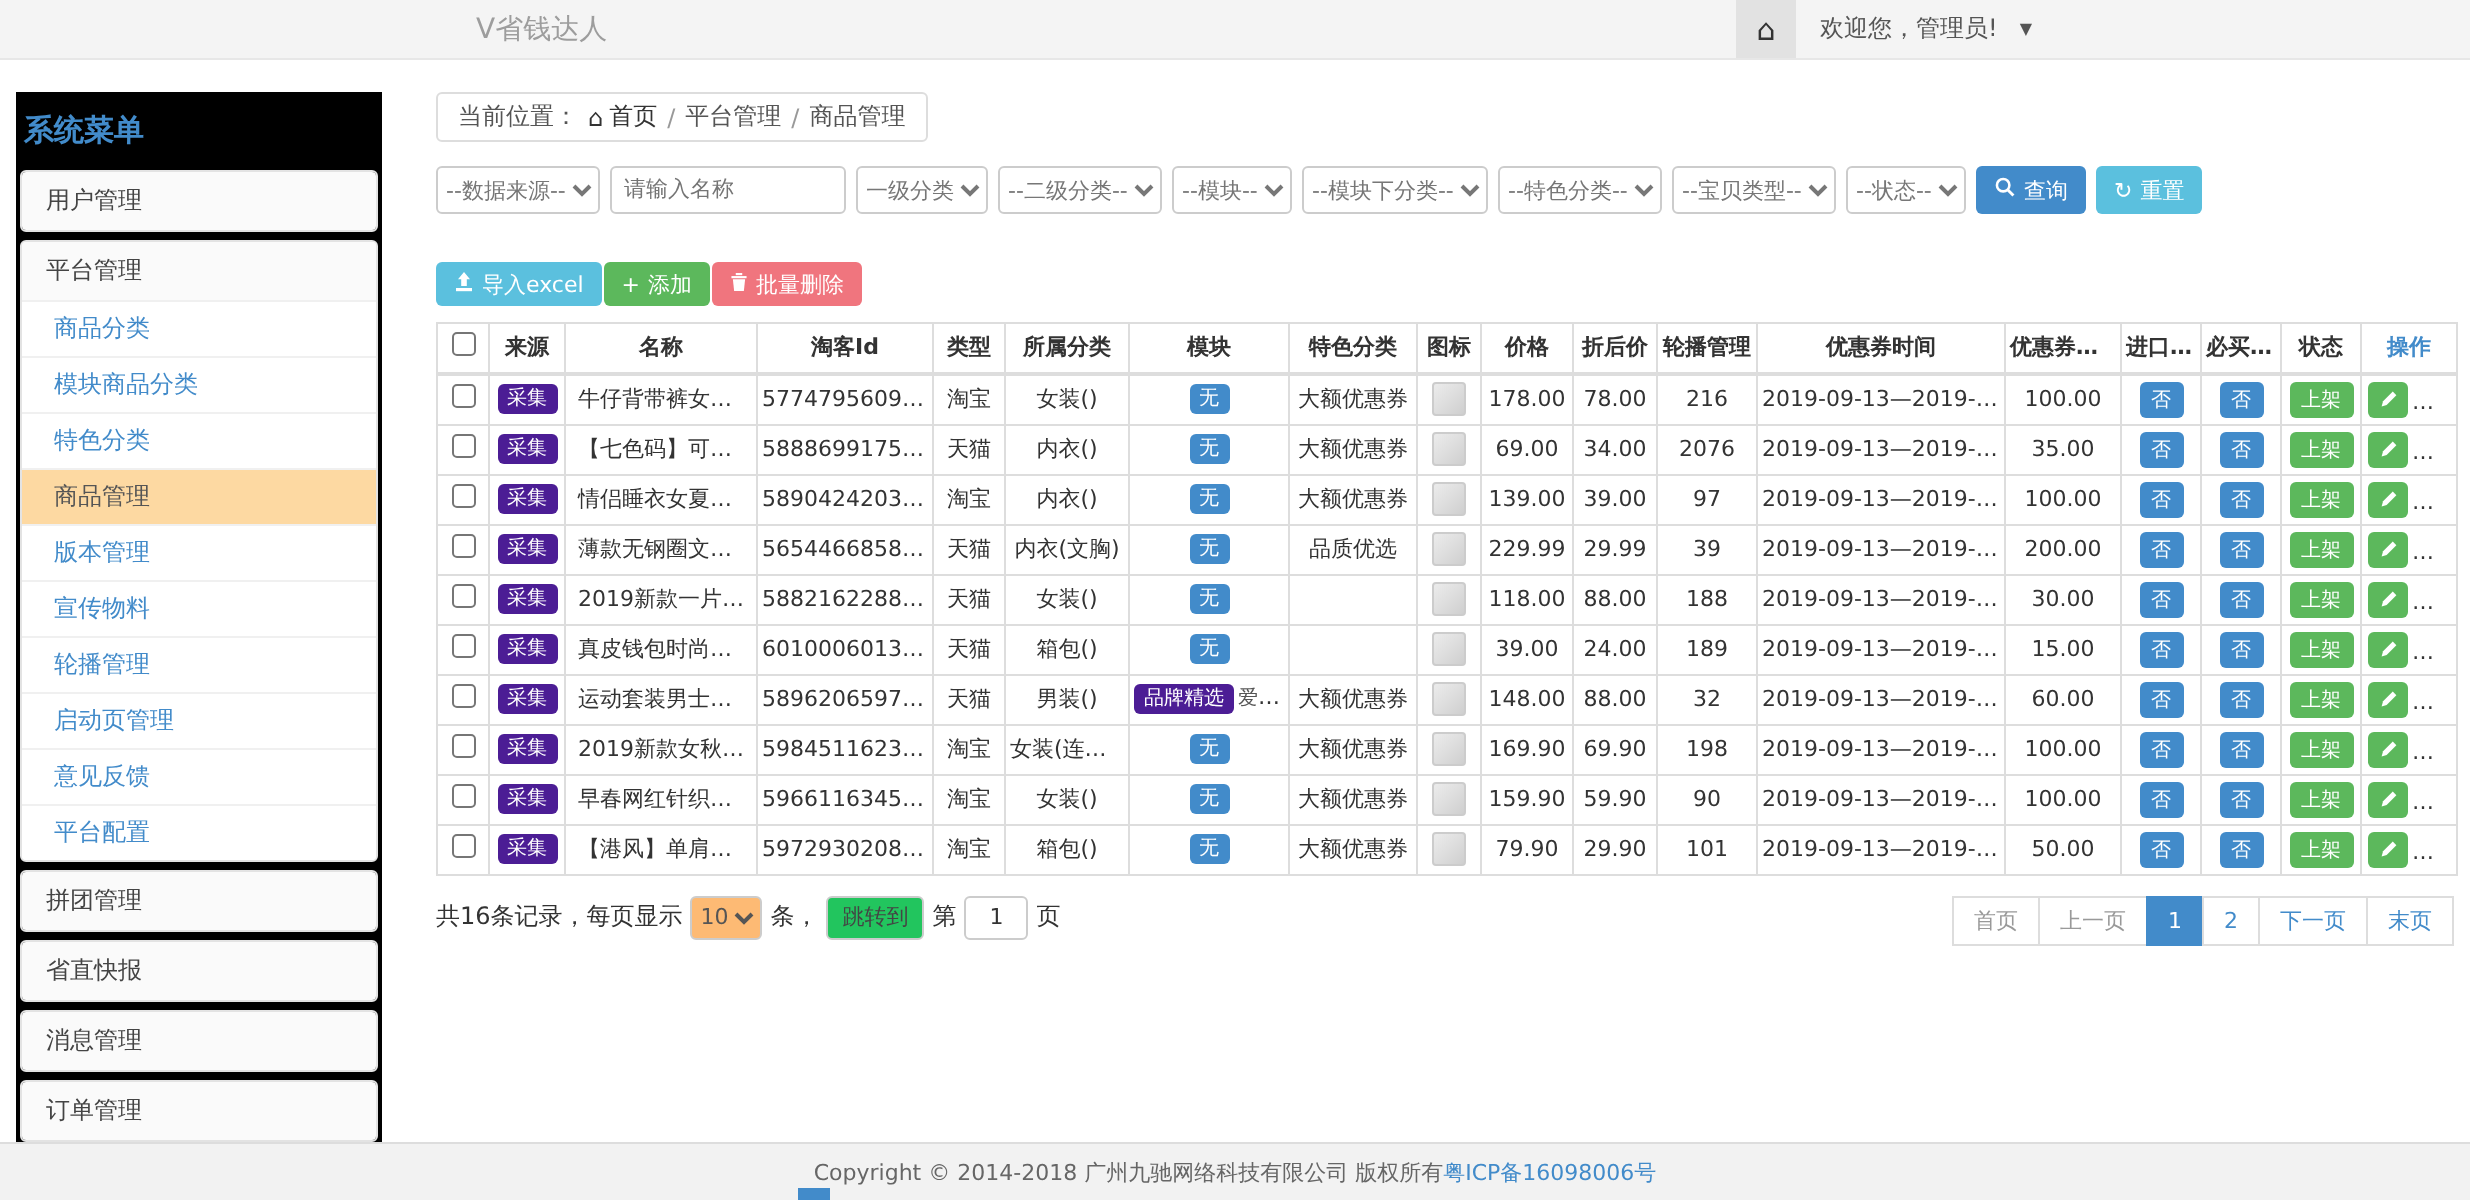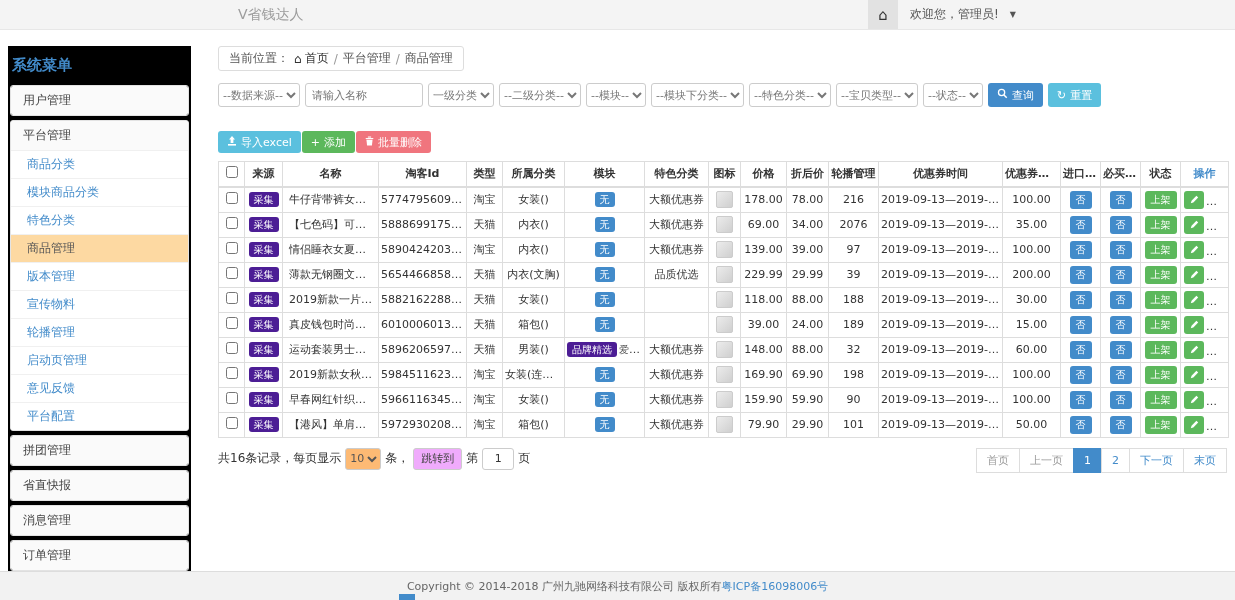--- a/index.html
+++ b/index.html
@@ -58,21 +58,21 @@
   .thumb{display:inline-block;width:17px;height:17px;border:1px solid #ccc;background:linear-gradient(135deg,#ececec,#cfcfcf);vertical-align:middle;border-radius:2px}
 
   .btn-xs{height:18px;padding:0 6px;font-size:10px;border-radius:3px;display:inline-flex;align-items:center;justify-content:center}
   .op{width:20px;height:18px;border:none;border-radius:3px;display:inline-flex;align-items:center;justify-content:center;cursor:pointer;margin:0 1px}
   .op-green{background:#5cb85c}
   .op-red{background:#d9534f}
 
   .pagerow{display:flex;justify-content:space-between;align-items:flex-start;margin-top:10px;font-size:12px;color:#333}
   .pageleft{display:flex;align-items:center;gap:4px}
   .size-select{height:22px;border:1px solid #ccc;border-radius:3px;font-size:11px;color:#555;background:#fdba74;font-family:inherit}
-  .jump-btn{height:22px;border:1px solid #ccc;background:#f0abfc;border-radius:3px;font-size:11px;color:#444;padding:0 7px;cursor:pointer;font-family:Liberation Serif, serif}
+  .jump-btn{height:22px;border:1px solid #ccc;background:#22c55e;border-radius:3px;font-size:11px;color:#444;padding:0 7px;cursor:pointer;font-family:Liberation Serif, serif}
   .jump-input{width:32px;height:22px;border:1px solid #ccc;border-radius:3px;text-align:center;font-size:11px;color:#333;font-family:inherit}
   .page-btns{display:flex}
   .page-btn{border:1px solid #ddd;background:#fff;color:#428bca;font-size:11px;padding:4px 10px;margin-left:-1px;cursor:pointer;font-family:inherit}
   .page-btn.disabled{color:#999}
   .page-btn.active{background:#428bca;border-color:#428bca;color:#fff}
 
   .footer{position:absolute;left:0;right:0;bottom:0;height:29px;background:#f2f2f2;border-top:1px solid #ddd;display:flex;align-items:center;justify-content:center;font-size:11px;color:#666}
   .footer a{color:#428bca;text-decoration:none;cursor:pointer}
   .blue-strip{position:absolute;left:399px;bottom:0;width:16px;height:6px;background:#428bca}
 </style>

